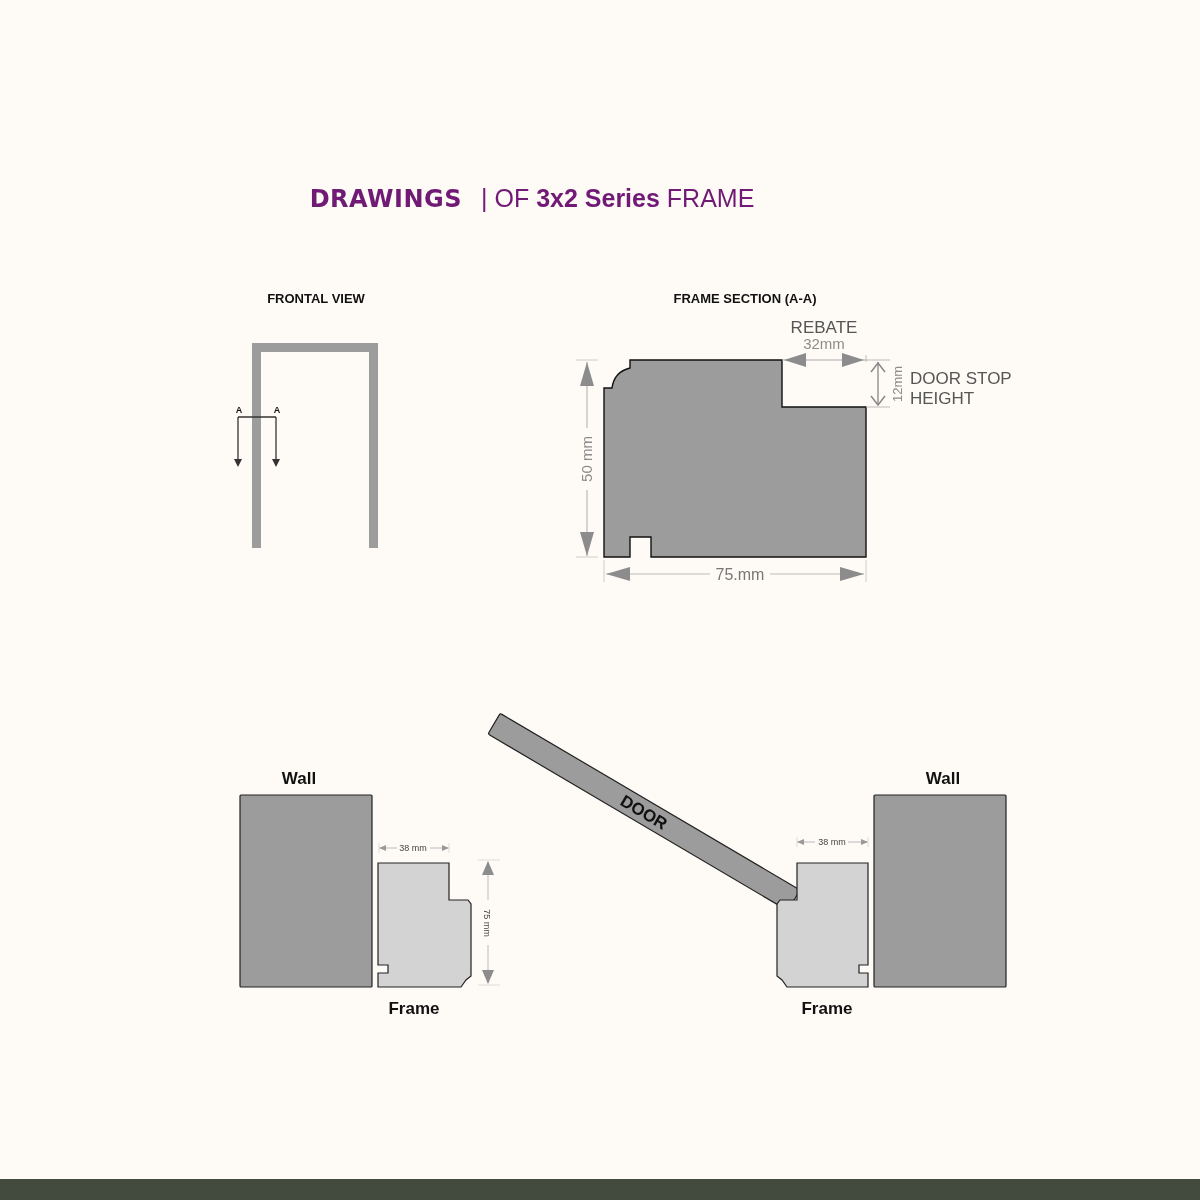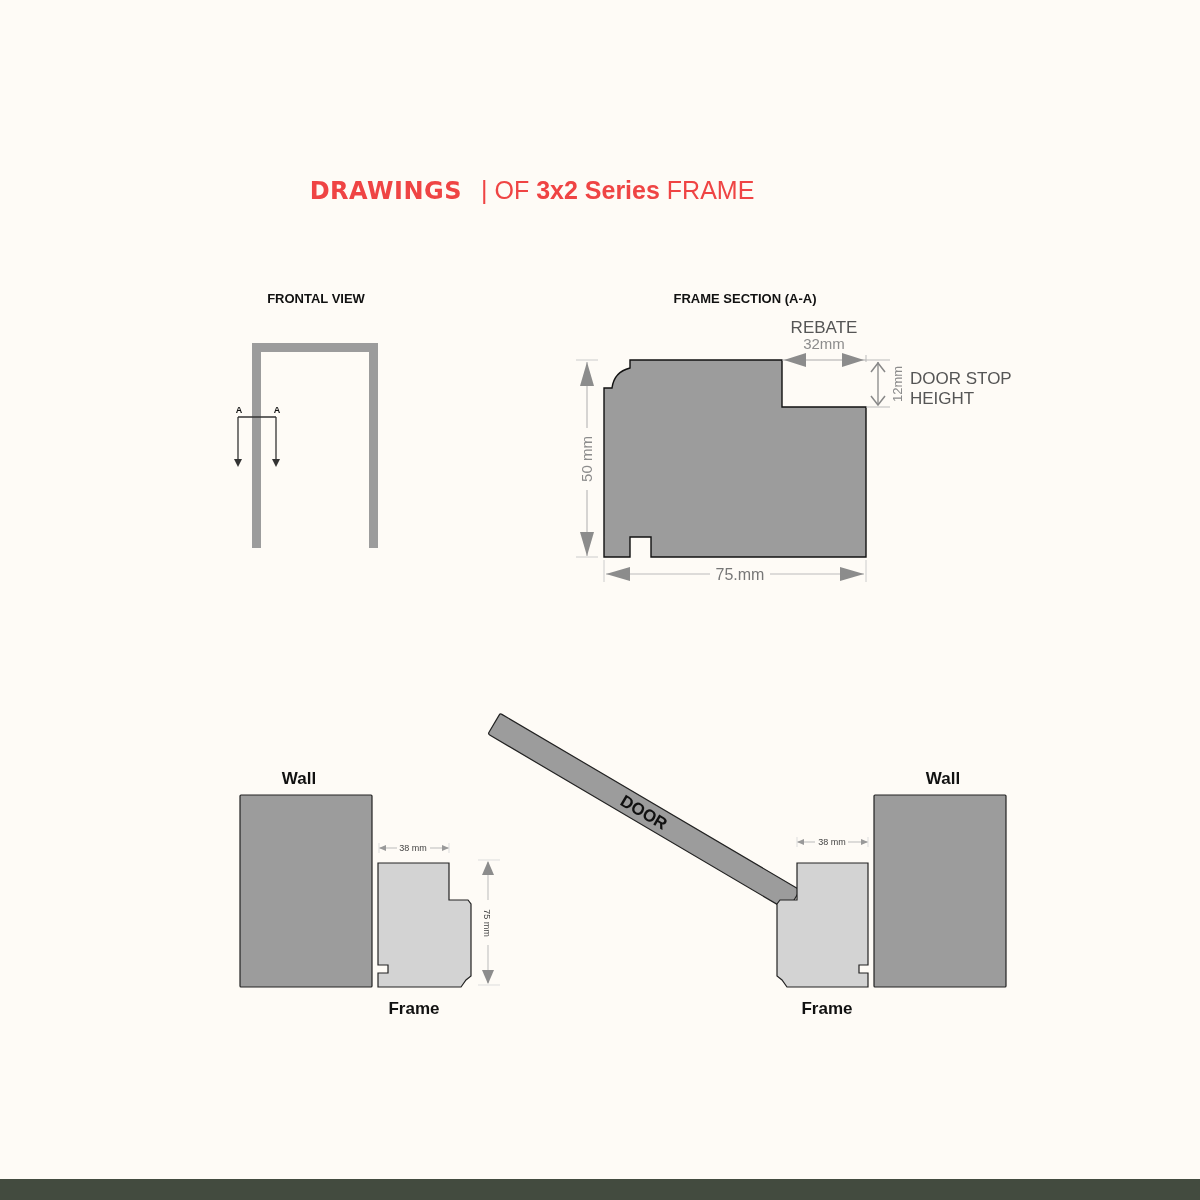--- a/index.html
+++ b/index.html
@@ -3,22 +3,22 @@
 <meta charset="utf-8">
 <style>
   html, body { margin: 0; padding: 0; }
   body {
     width: 1200px; height: 1200px; overflow: hidden;
     background: #fefbf6;
     font-family: "Liberation Sans", sans-serif;
     position: relative;
   }
   .title {
-    position: absolute; top: 176px; left: 0; width: 1064px;
-    text-align: center; font-size: 25px; color: #ef4444; white-space: nowrap;
+    position: absolute; top: 184px; left: 0; width: 1064px;
+    text-align: center; font-size: 25px; color: #701a75; white-space: nowrap;
   }
   .title .t-main { font-family: "DejaVu Sans", sans-serif; font-weight: bold; font-size: 24px; letter-spacing: 0.5px; }
   .title .t-sep { margin-left: 12px; }
   .title .t-bold { font-weight: bold; }
   svg.drawing { position: absolute; left: 0; top: 0; }
   .footer-bar {
     position: absolute; left: 0; top: 1179px; width: 1200px; height: 21px;
     background: #434b3f;
   }
   svg text { font-family: "Liberation Sans", sans-serif; }

